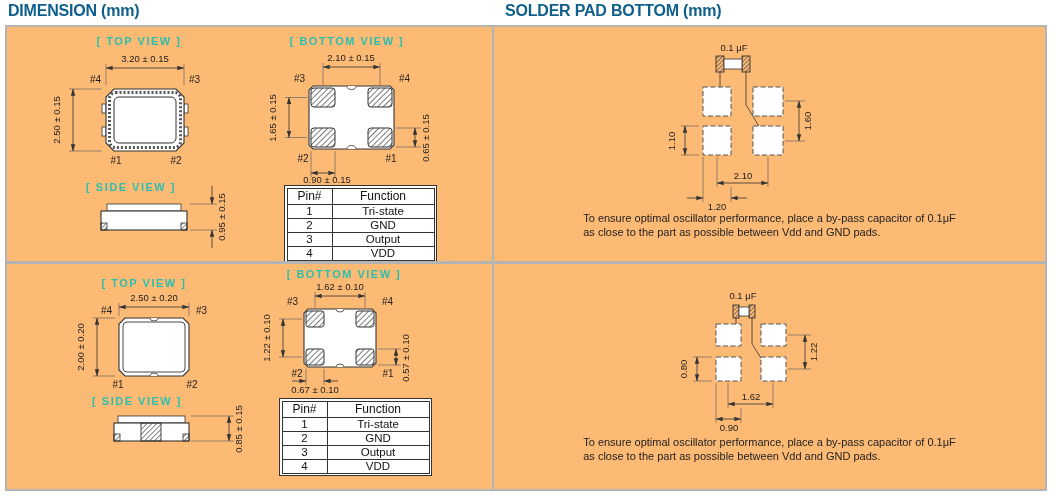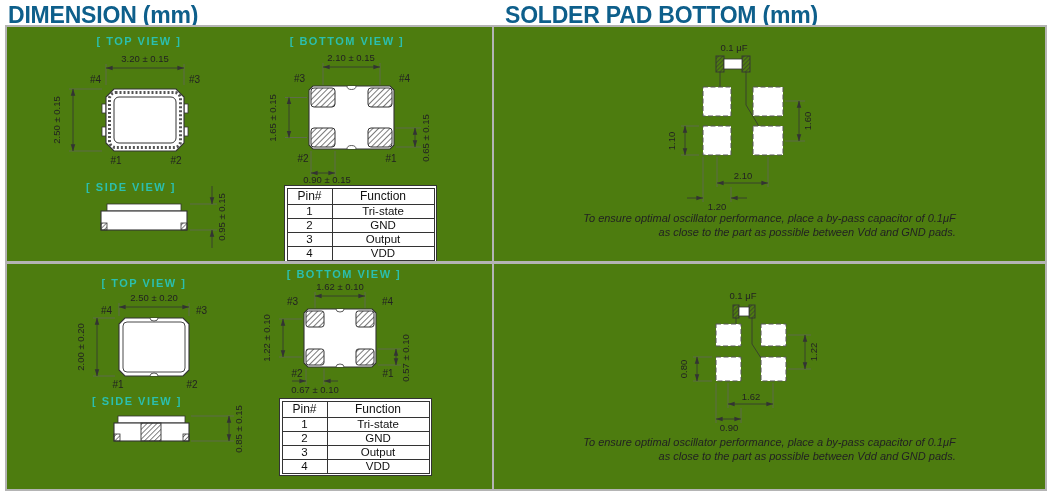--- a/index.html
+++ b/index.html
@@ -1,45 +1,45 @@
 <!DOCTYPE html>
 <html><head>
 <meta charset="utf-8">
 <style>
   html,body { margin:0; padding:0; }
   body { width:1053px; height:495px; background:#fff; position:relative;
          font-family:"Liberation Sans", sans-serif; }
-  .title { position:absolute; top:2px; font-size:23px; font-weight:bold;
+  .title { position:absolute; top:2px; font-size:16px; font-weight:bold;
            color:#0e5f8b; letter-spacing:-0.2px; }
   #dim-title { left:8px; }
   #solder-title { left:505px; }
   .sheet { position:absolute; left:5px; top:25px; width:1038px; height:462px;
            border:2px solid #b4b4b4; display:grid;
-           grid-template-columns:487px 1fr; grid-template-rows:237px 1fr; background:#4d7c0f; }
+           grid-template-columns:487px 1fr; grid-template-rows:237px 1fr; background:#fdba74; }
   .cell { position:relative; overflow:hidden; }
   .c1 { border-right:2px solid #b4b4b4; }
   .r1 { border-bottom:3px solid #b4b4b4; }
   svg.draw { position:absolute; overflow:visible; }
   svg text { font-family:"Liberation Sans", sans-serif; fill:#222; }
   .vlabel { font-size:11px; font-weight:bold; fill:#2bbfae; letter-spacing:1.5px; }
   .dim { font-size:9.5px; }
   .pin { font-size:10px; }
   .dl  { stroke:#333; stroke-width:0.8; fill:none; }
   .xl  { stroke:#666; stroke-width:0.7; fill:none; }
   .body-ln { stroke:#333; stroke-width:1.1; fill:#fff; }
   .thin { stroke:#333; stroke-width:0.8; fill:#fff; }
   .pintable-wrap { position:absolute; border:1px solid #333; padding:1.5px; background:#fff; width:148px; }
   table.pintable { border-collapse:collapse; width:100%; }
   .pintable th, .pintable td { border:1px solid #333; text-align:center; font-weight:normal;
       font-size:11.5px; line-height:13px; padding:0; color:#111; }
   .pintable th { font-size:12px; line-height:15px; }
   .pintable .col-pin { width:44px; }
   .note { position:absolute; left:0; right:0; text-align:center; font-size:11px;
           color:#222; line-height:14px; }
-  .note > div { display:inline-block; text-align:right;font-style:italic; }
+  .note > div { display:inline-block; text-align:left; }
 </style>
 </head>
 <body>
 
 <div class="title" id="dim-title">DIMENSION (mm)</div>
 <div class="title" id="solder-title">SOLDER PAD BOTTOM (mm)</div>
 
 <div class="sheet">
 
   <div class="cell c1 r1">

